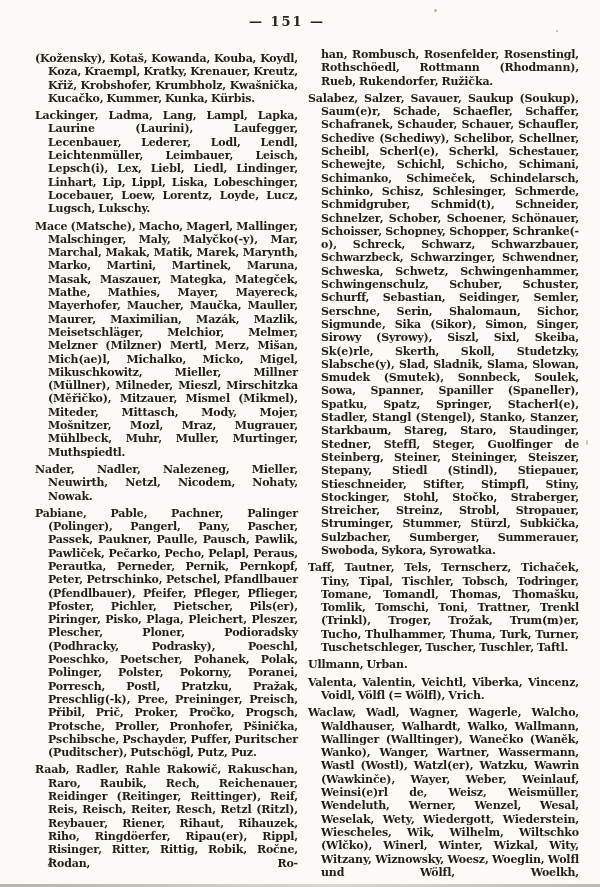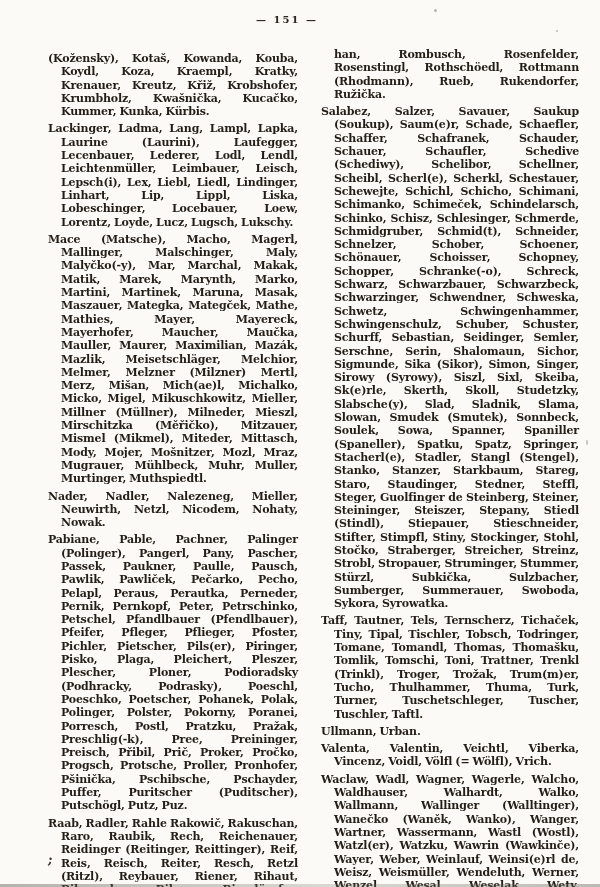--- a/index.html
+++ b/index.html
@@ -12,39 +12,39 @@
     position:relative;
     width:600px;height:887px;
     background:#fbfaf7;
     overflow:hidden;
     color:#241e17;
   }
   .pagenum{
     position:absolute;
     top:14px;left:0;right:26px;
     text-align:center;
-    font-size:10px;
+    font-size:13px;
     font-weight:bold;
     letter-spacing:2px;
     color:#2a241c;
   }
   .col{
     position:absolute;
     font-size:11px;
     font-weight:bold;
     line-height:13.3px;
     letter-spacing:-0.15px;
     word-spacing:-0.6px;
     text-align:justify;
     color:#241e17;
   }
   .col-left{left:35px;top:52px;width:263px;}
   .col-right{left:308px;top:48px;width:271px;}
   .entry{
-    margin:0 0 4px 13px;
+    margin:0 0 4px 0;
     padding-left:13px;
     text-indent:-13px;
   }
   .entry.cont{
     text-indent:0;
   }
   .entry.fill{
     text-align-last:justify;
   }
   .stray-mark{

